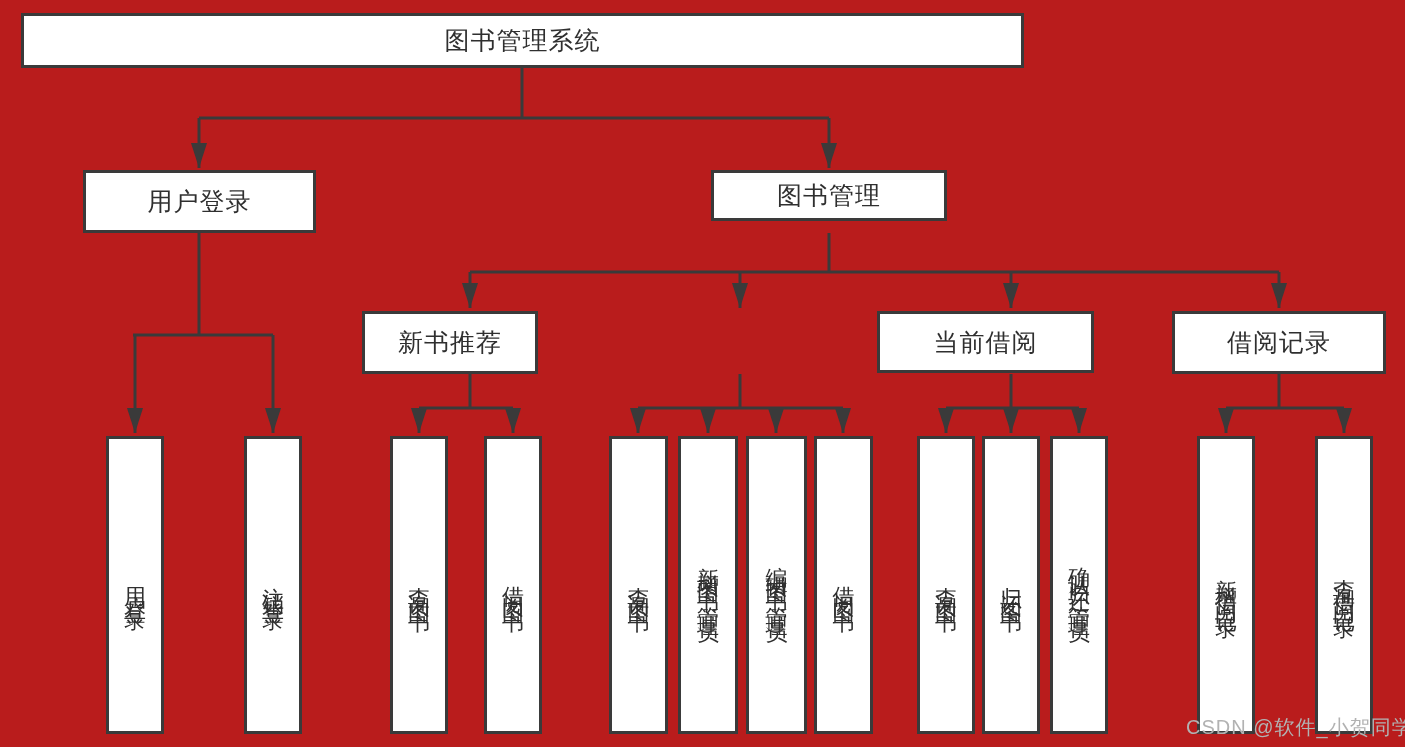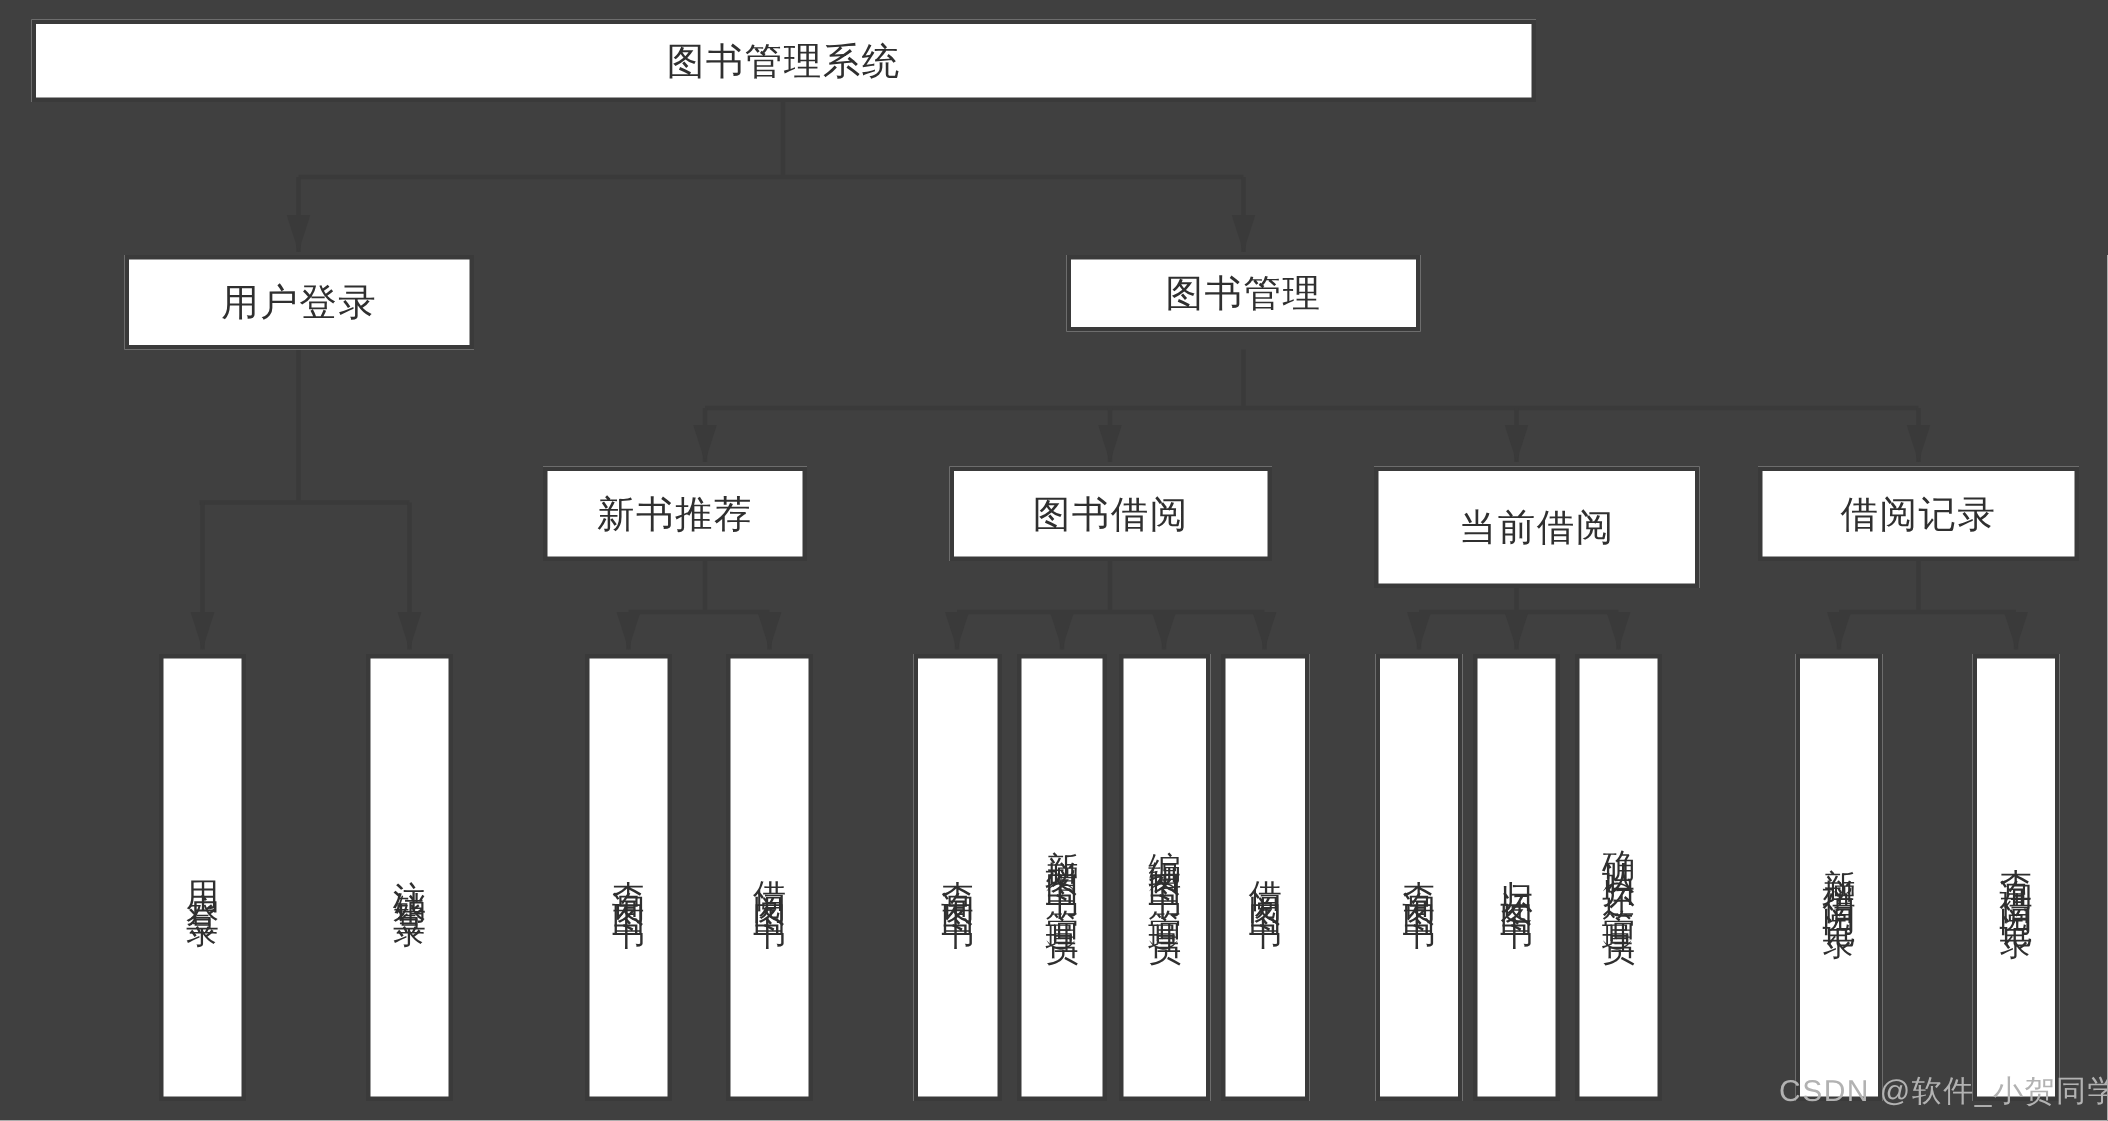--- a/index.html
+++ b/index.html
@@ -1,18 +1,18 @@
 <!DOCTYPE html>
 <html><head>
 <meta charset="utf-8">
 <style>
   html,body{margin:0;padding:0;background:#ffffff;}
   body{width:1405px;height:747px;overflow:hidden;
        font-family:"Liberation Sans","DejaVu Sans",sans-serif;}
-  .stage{position:relative;width:1405px;height:747px;background:#404040;}
+  .stage{position:relative;width:1405px;height:747px;background:#b91c1c;}
   .wires{position:absolute;left:0;top:0;z-index:1;}
   .wire{stroke:#3a3a3a;stroke-width:3;fill:none;}
   .node{position:absolute;z-index:2;background:#ffffff;border:3px solid #3a3a3a;
         display:flex;align-items:center;justify-content:center;box-sizing:border-box;
         color:#2f2f2f;}
   .hlabel{font-size:25px;letter-spacing:1px;white-space:nowrap;}
   .leaf{z-index:2;}
   .vtext{writing-mode:vertical-rl;text-orientation:mixed;font-size:22px;
          letter-spacing:8px;line-height:1;white-space:nowrap;}
   .watermark{position:absolute;left:1186px;top:714px;z-index:3;
@@ -66,24 +66,21 @@
   <div class="node" style="left:83px;top:170px;width:233px;height:63px">
     <span class="hlabel">用户登录</span>
   </div>
   <div class="node" style="left:711px;top:170px;width:236px;height:51px">
     <span class="hlabel">图书管理</span>
   </div>
 
   <div class="node" style="left:362px;top:311px;width:176px;height:63px">
     <span class="hlabel">新书推荐</span>
   </div>
-  <div class="node" style="left:633px;top:311px;width:215px;height:63px">
-    <span class="hlabel">图书借阅</span>
-  </div>
-  <div class="node" style="left:916px;top:311px;width:217px;height:81px">
+  <div class="node" style="left:877px;top:311px;width:217px;height:62px">
     <span class="hlabel">当前借阅</span>
   </div>
   <div class="node" style="left:1172px;top:311px;width:214px;height:63px">
     <span class="hlabel">借阅记录</span>
   </div>
 
   <div class="node leaf" style="left:106px;top:436px;width:58px;height:298px">
     <span class="vtext">用户登录</span>
   </div>
   <div class="node leaf" style="left:244px;top:436px;width:58px;height:298px">

